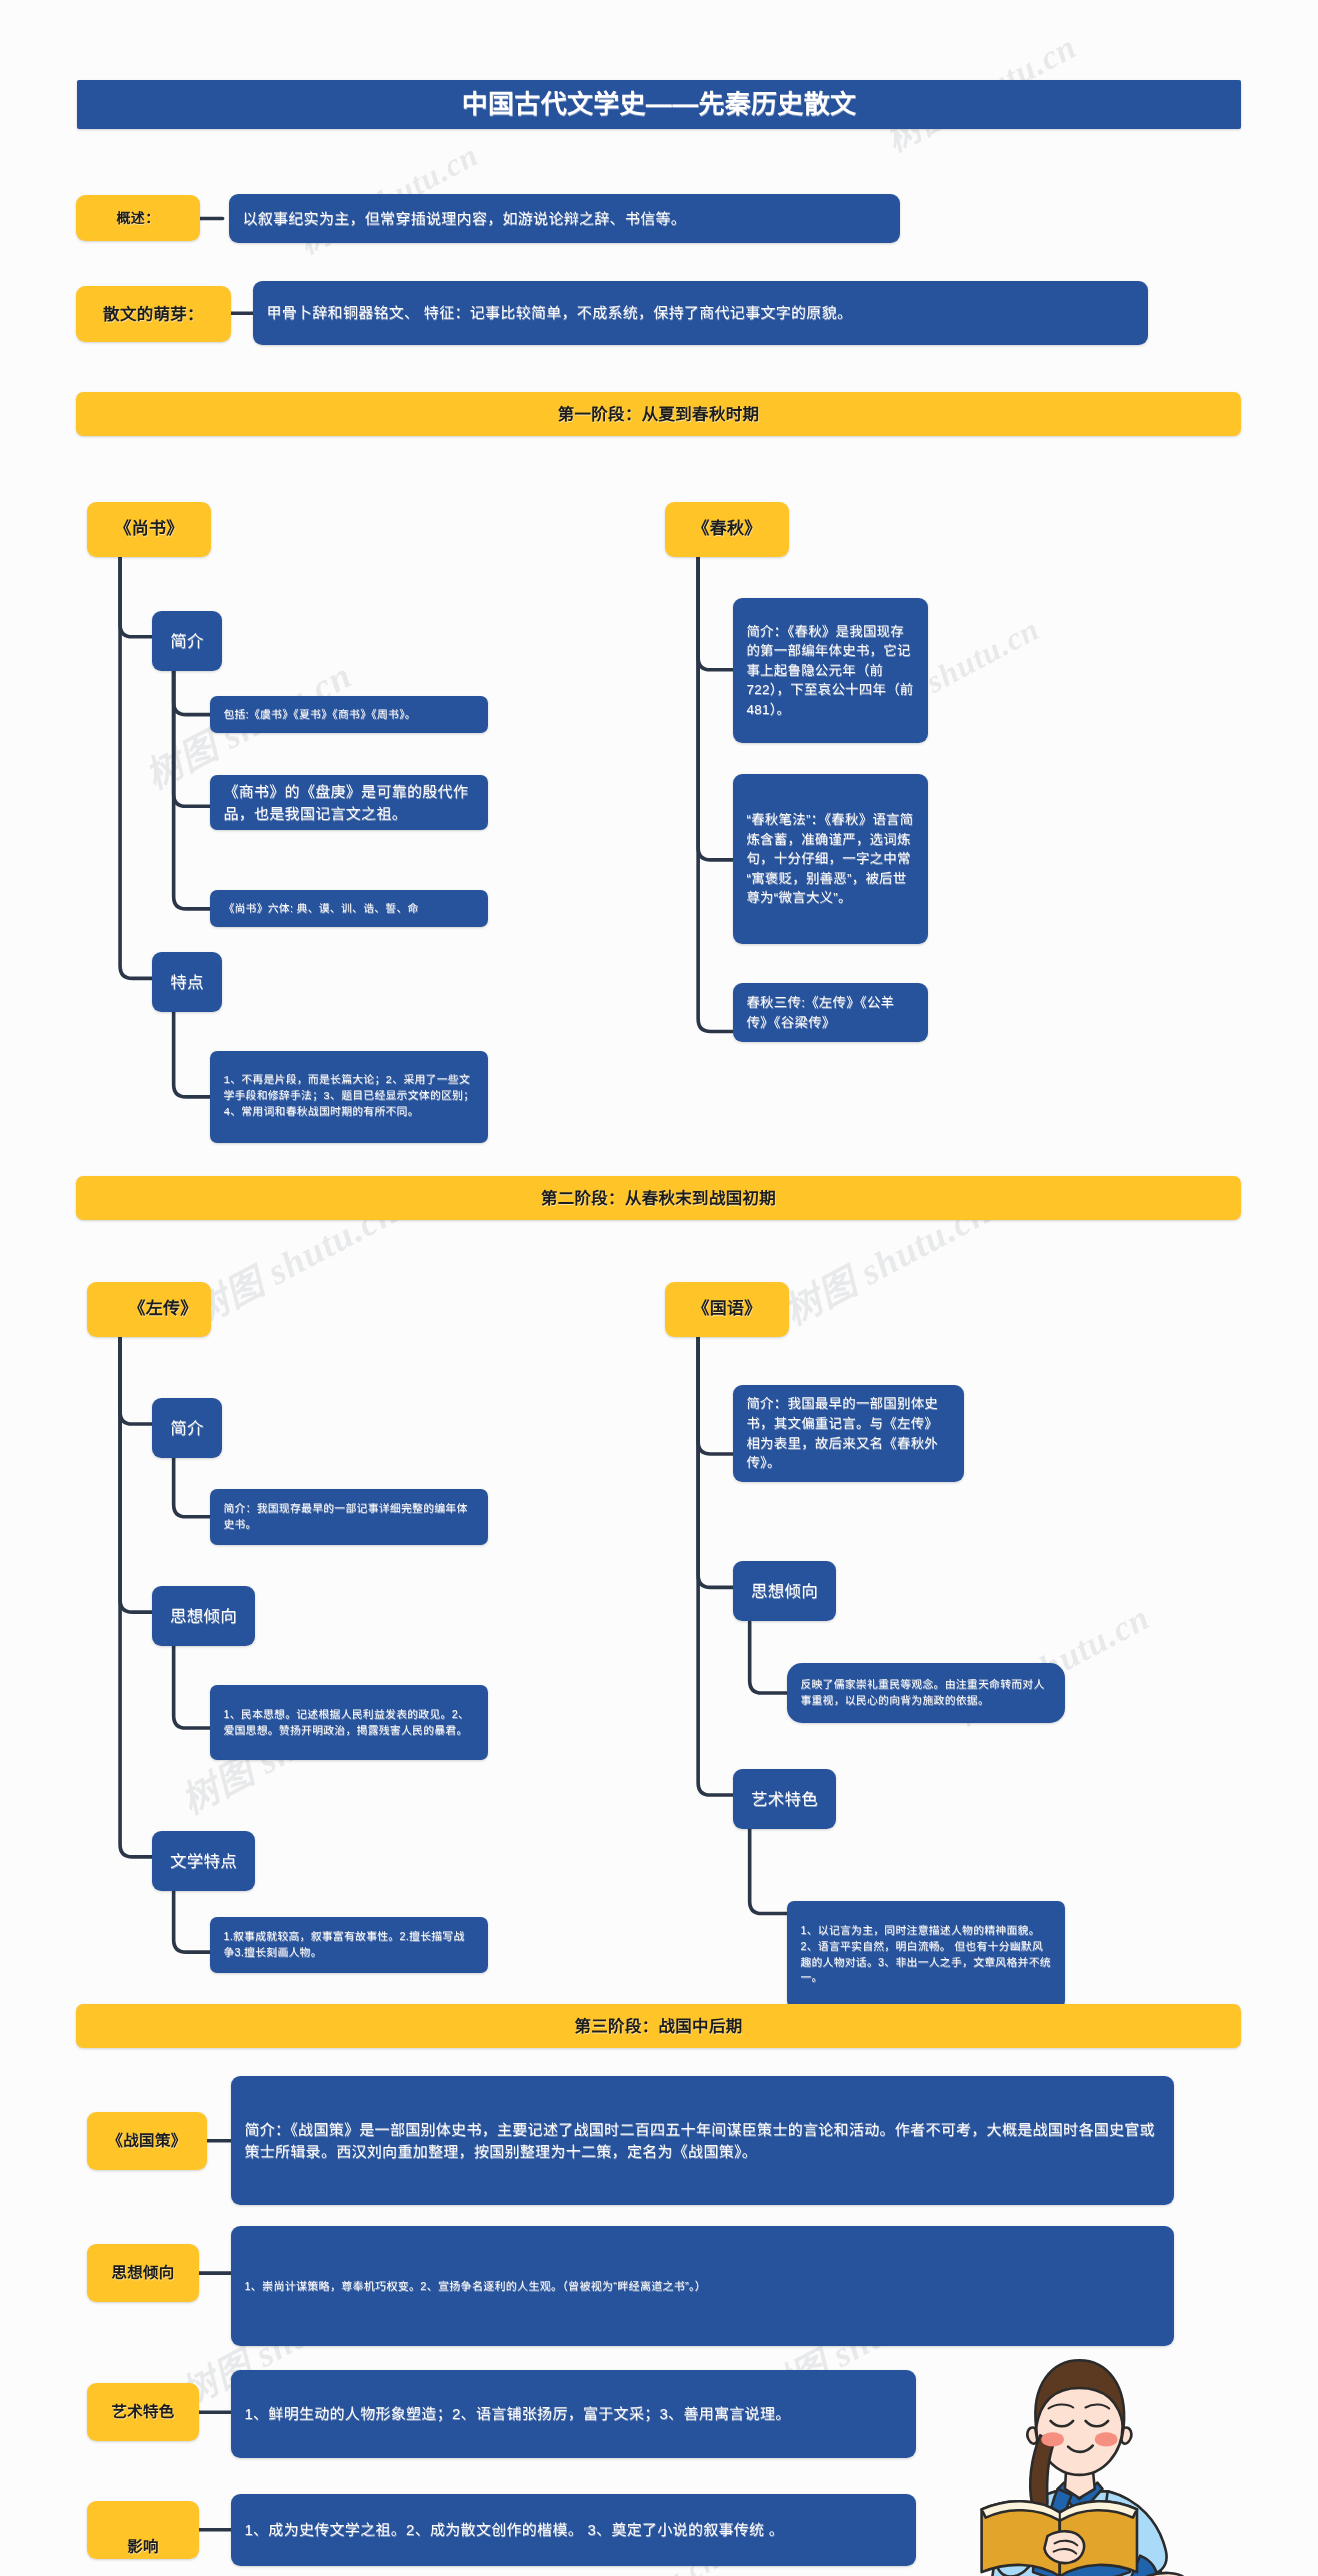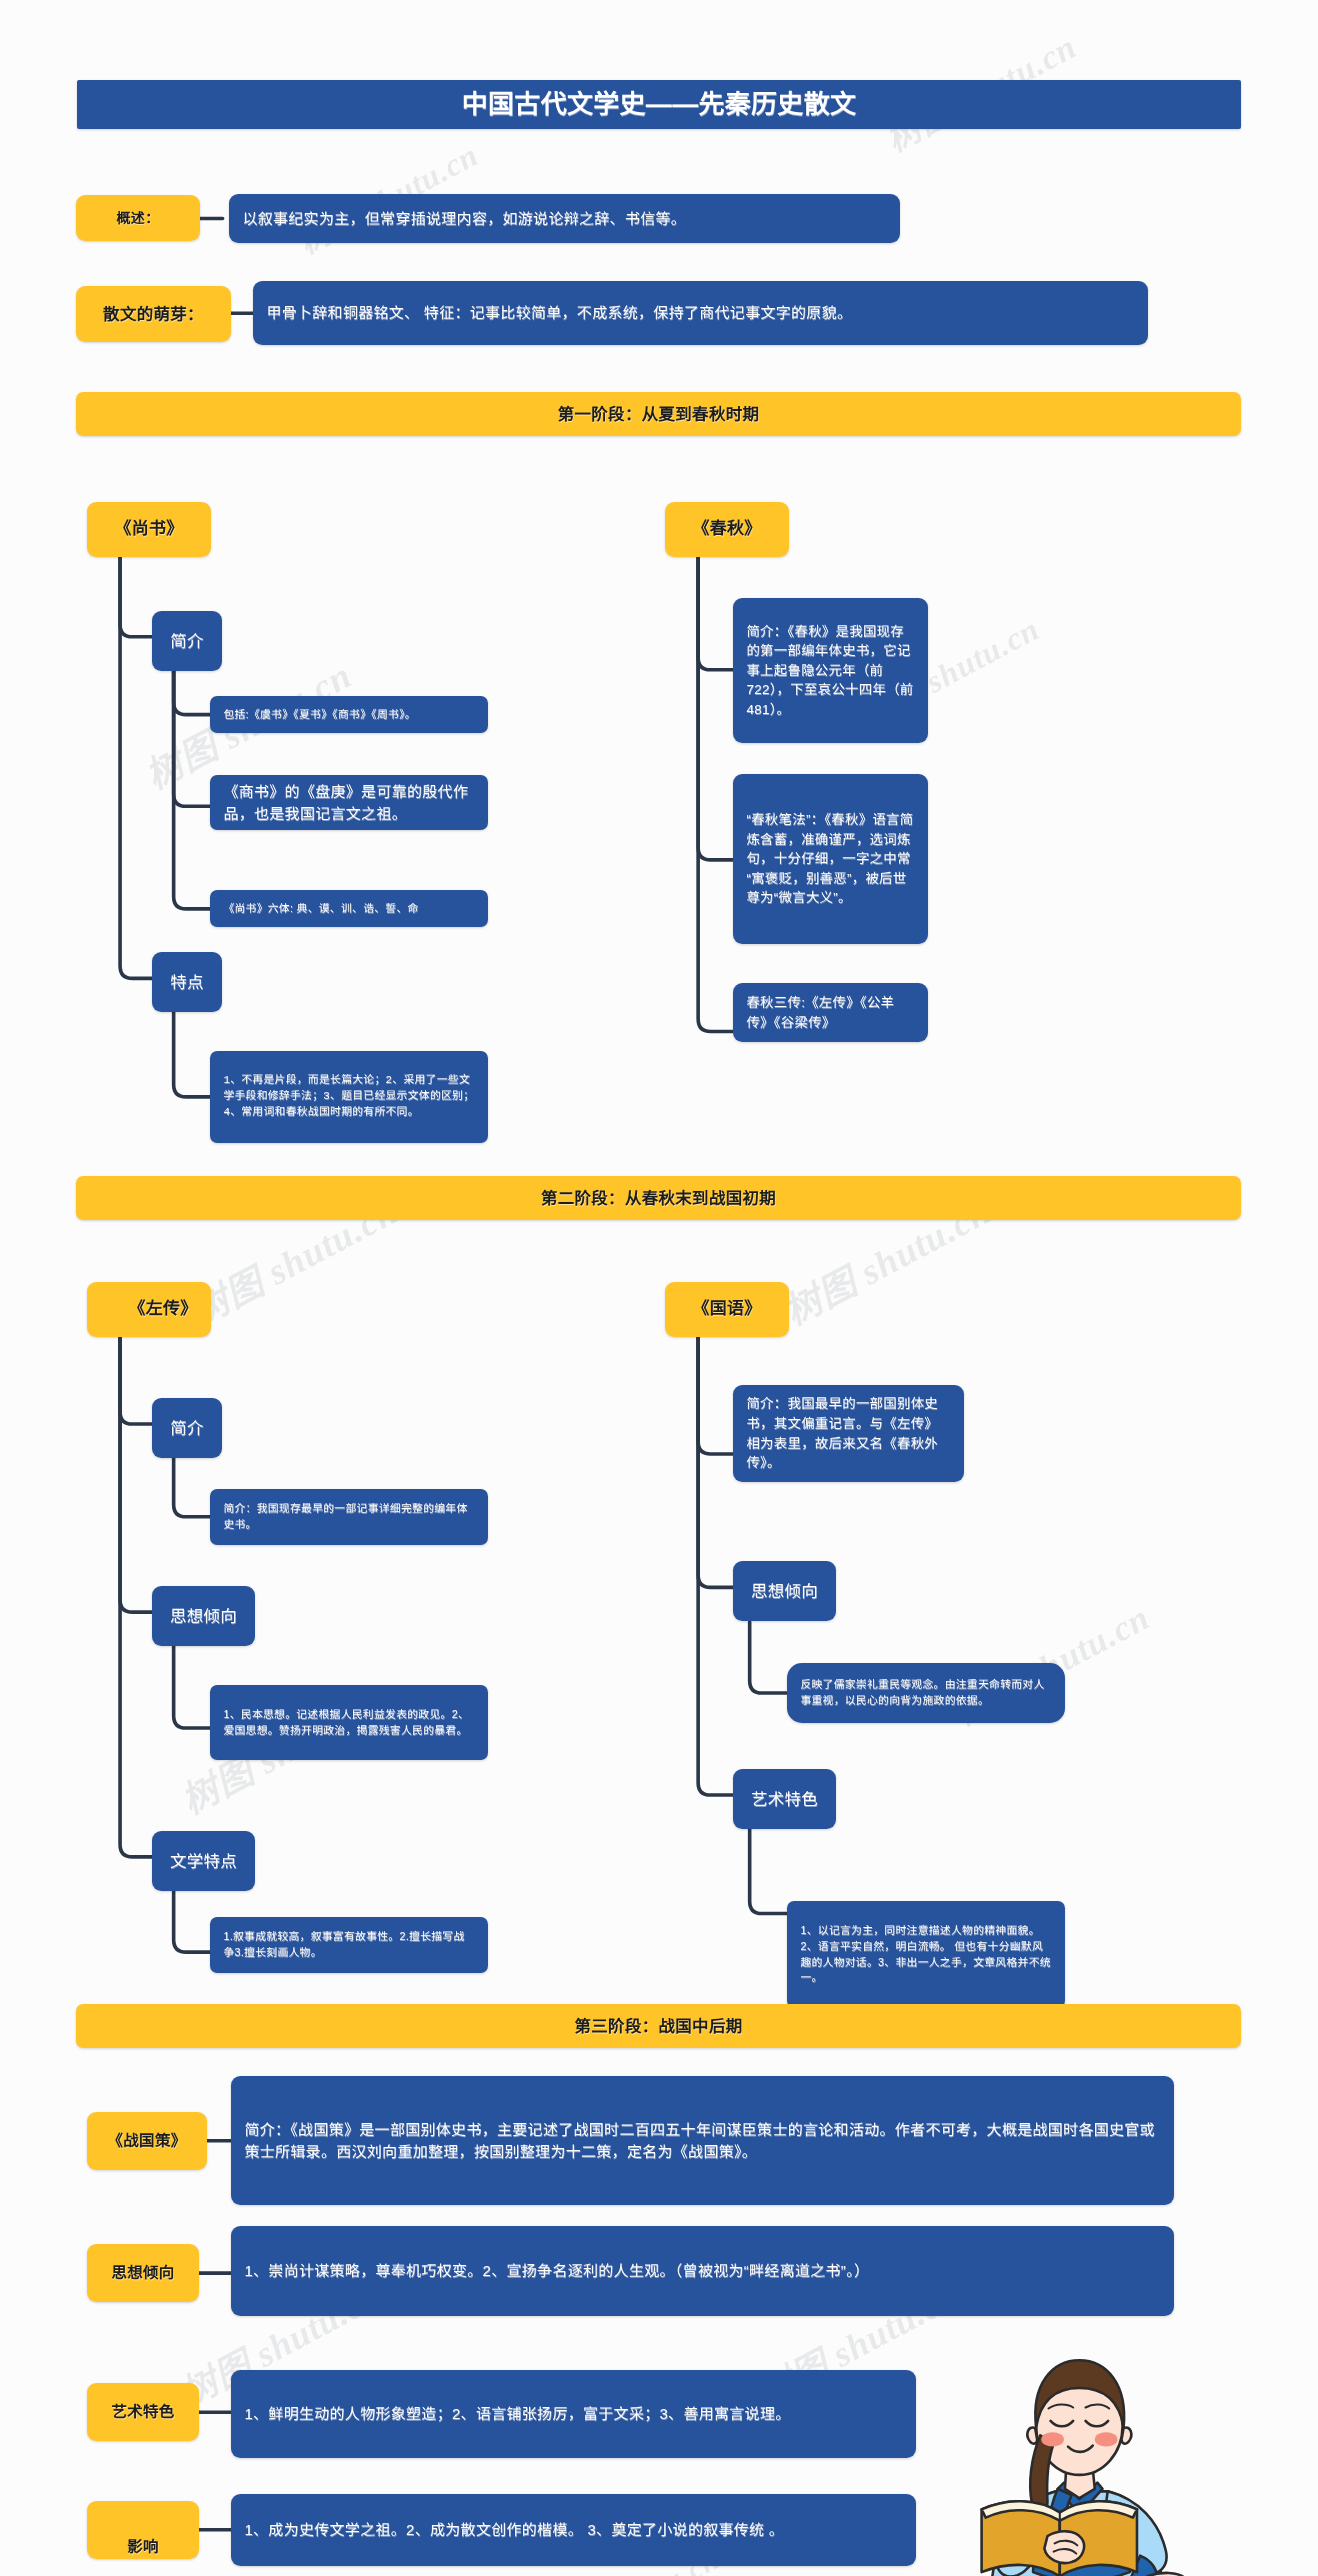--- a/index.html
+++ b/index.html
@@ -275,21 +275,21 @@
   <div class="node yellow" style="left:87px;top:2112px;width:120px;height:58px;font-size:15.5px;">
     <span>《战国策》</span>
   </div>
   <div class="node blue pad" style="left:231px;top:2076px;width:943px;height:129px;font-size:15px;">
     <span>简介：《战国策》是一部国别体史书，主要记述了战国时二百四五十年间谋臣策士的言论和活动。作者不可考，大概是战国时各国史官或策士所辑录。西汉刘向重加整理，按国别整理为十二策，定名为《战国策》。</span>
   </div>
 
   <div class="node yellow" style="left:87px;top:2244px;width:112px;height:58px;font-size:15.5px;">
     <span>思想倾向</span>
   </div>
-  <div class="node blue pad" style="left:231px;top:2226px;width:943px;height:90px;font-size:15px;">
+  <div class="node blue pad" style="left:231px;top:2226px;width:943px;height:120px;font-size:11px;">
     <span>1、崇尚计谋策略，尊奉机巧权变。2、宣扬争名逐利的人生观。（曾被视为“畔经离道之书”。）</span>
   </div>
 
   <div class="node yellow" style="left:87px;top:2383px;width:112px;height:58px;font-size:15.5px;">
     <span>艺术特色</span>
   </div>
   <div class="node blue pad" style="left:231px;top:2370px;width:685px;height:88px;font-size:15px;">
     <span>1、鲜明生动的人物形象塑造；2、语言铺张扬厉，富于文采；3、善用寓言说理。</span>
   </div>
 

